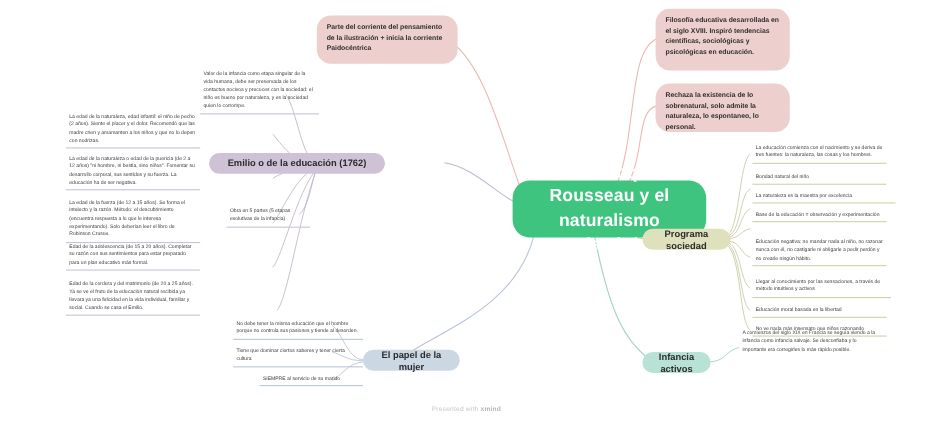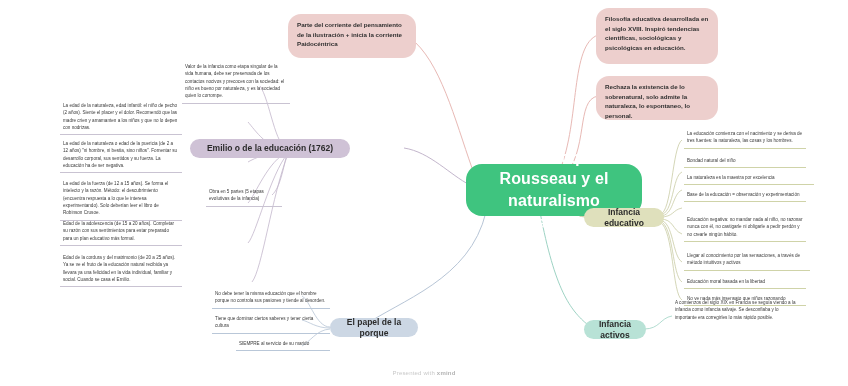--- a/index.html
+++ b/index.html
@@ -137,25 +137,25 @@
 
   <div class="node blob" style="left:596px;top:76px;width:122px;height:44px;">
     <span>Rechaza la existencia de lo sobrenatural, solo admite la naturaleza, lo espontaneo, lo personal.</span>
   </div>
 
   <div class="node pill purple" style="left:190px;top:139px;width:160px;height:19px;">
     <span>Emilio o de la educación (1762)</span>
   </div>
 
   <div class="node pill olive" style="left:584px;top:208px;width:80px;height:19px;">
-    <span>Infancia educativo</span>
+    <span>Programa sociedad</span>
   </div>
 
   <div class="node pill blue" style="left:330px;top:318px;width:88px;height:19px;">
-    <span>El papel de la porque</span>
+    <span>El papel de la mujer</span>
   </div>
 
   <div class="node pill mint" style="left:584px;top:320px;width:62px;height:19px;">
     <span>Infancia activos</span>
   </div>
 
   <div class="node leaf leaf-underline" style="left:182px;top:61px;width:108px;">
     <span>Valor de la infancia como etapa singular de la vida humana, debe ser preservada de los contactos nocivos y precoces con la sociedad: el niño es bueno por naturaleza, y es la sociedad quien lo corrompe.</span>
   </div>
 

